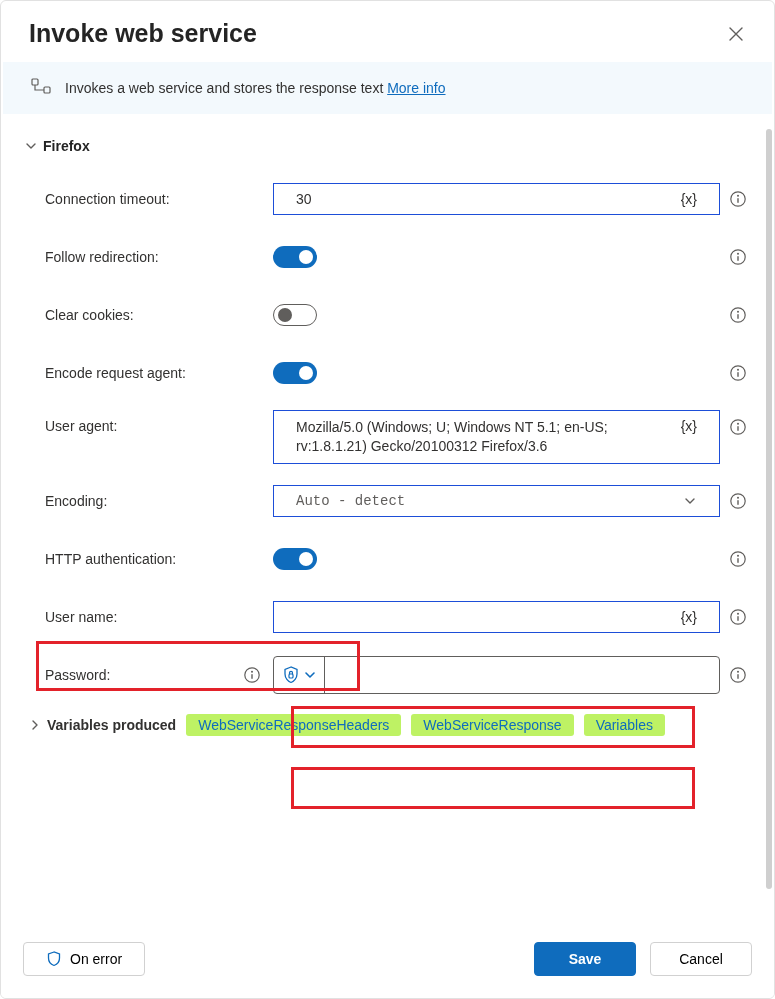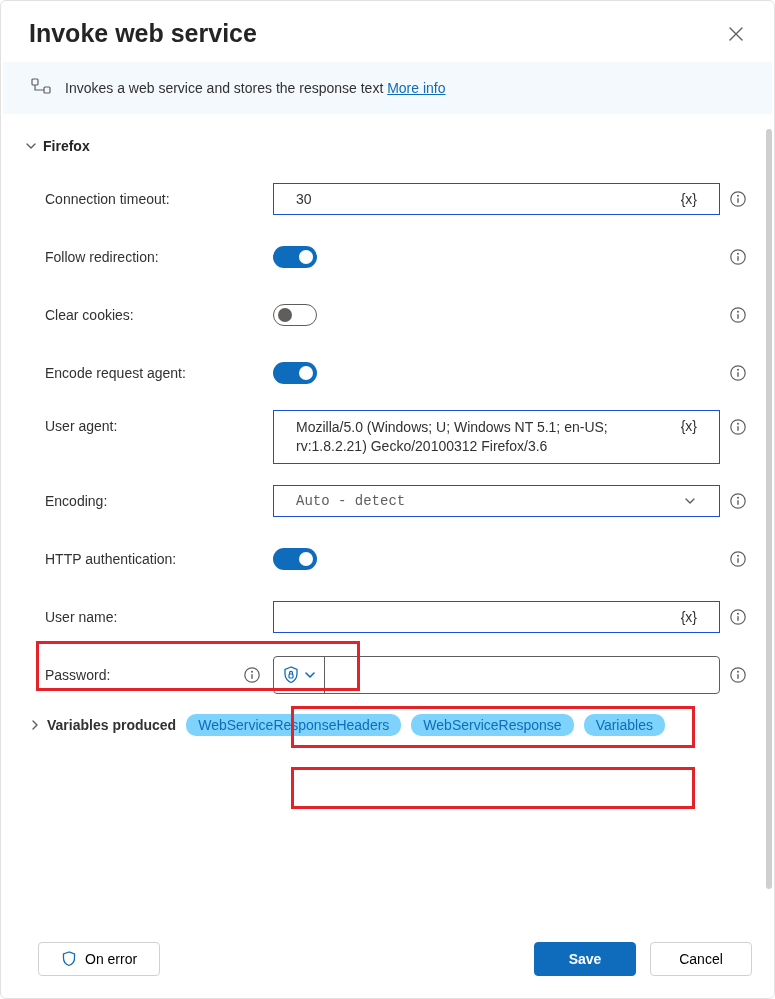--- a/index.html
+++ b/index.html
@@ -177,31 +177,31 @@
 
   .vars-row {
     display:flex;
     align-items:center;
     gap:10px;
     padding:10px 4px 18px;
     flex-wrap:wrap;
   }
   .vars-row .lead { display:flex; align-items:center; gap:6px; cursor:pointer; }
   .var-chip {
-    background:#7dd3fc;
+    background:#bef264;
     color:#0f6cbd;
     padding:3px 12px;
-    border-radius:10px;
+    border-radius:3px;
     font-size:14px;
     cursor:pointer;
   }
 
   .footer {
     position:absolute;
-    bottom:0; left:15px; right:0;
+    bottom:0; left:0; right:0;
     padding:16px 22px 22px;
     display:flex;
     justify-content:space-between;
     align-items:center;
     background:#fff;
   }
   .btn {
     font-family:inherit;
     font-size:14px;
     padding:8px 22px;
@@ -339,21 +339,21 @@
             <rect x="8.3" y="8" width="1.4" height="5" rx="0.7" fill="#605e5c"></rect>
           </svg>
         </span>
       </div>
   </div>
 
   <div class="row" style="align-items:flex-start; min-height:64px;">
     <div class="label" style="padding-top:8px;">User agent:</div>
     <div class="control">
       <div class="multiline-input" style="min-height:46px;">
-        <span class="val">Mozilla/5.0 (Windows; U; Windows NT 5.1; en-US; rv:1.8.2.21) Gecko/20100312 Firefox/3.6</span>
+        <span class="val">Mozilla/5.0 (Windows; U; Windows NT 5.1; en-US; rv:1.8.1.21) Gecko/20100312 Firefox/3.6</span>
         <span class="var-token">{x}</span>
       </div>
     </div>
     <div class="info" style="padding-top:8px;">
         <span class="i-circle">
           <svg width="18" height="18" viewBox="0 0 18 18">
             <circle cx="9" cy="9" r="7.2" stroke="#605e5c" stroke-width="1.2" fill="none"></circle>
             <circle cx="9" cy="5.8" r="1" fill="#605e5c"></circle>
             <rect x="8.3" y="8" width="1.4" height="5" rx="0.7" fill="#605e5c"></rect>
           </svg>

